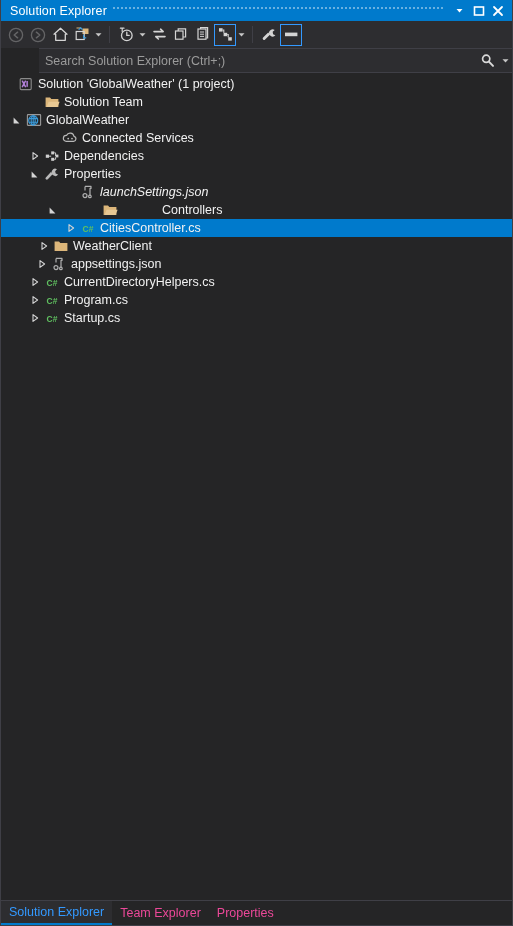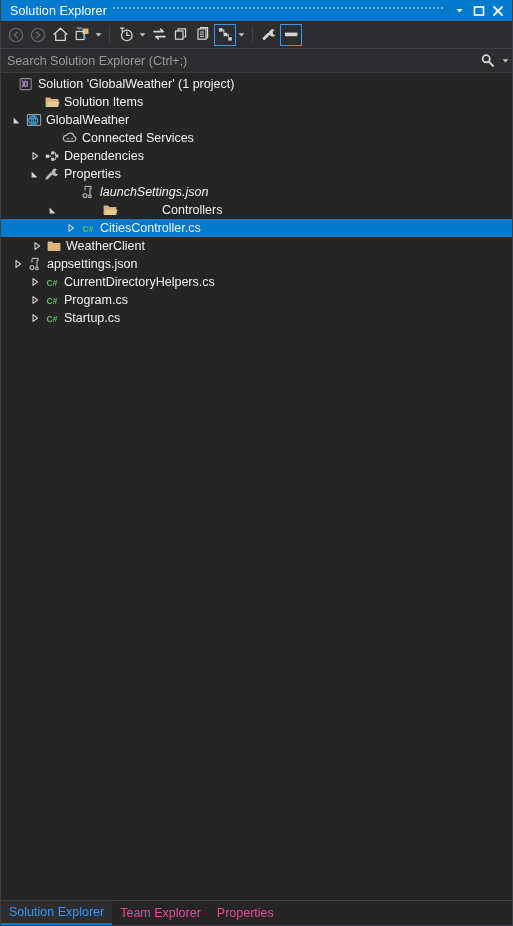--- a/index.html
+++ b/index.html
@@ -105,20 +105,21 @@
   
   .searchbar {
     height: 25px;
     background: #2d2d30;
     border-top: 1px solid #3f3f46;
     border-bottom: 1px solid #3f3f46;
     display: flex;
     align-items: center;
     flex: 0 0 auto;
     box-sizing: border-box;
+    margin-left: 38px;
   }
   .search-input {
     flex: 1 1 auto;
     background: transparent;
     border: none;
     outline: none;
     color: #9b9b9b;
     font-family: "Liberation Sans", sans-serif;
     font-size: 12.5px;
     padding-left: 6px;
@@ -361,21 +362,21 @@
         <span class="label">Solution 'GlobalWeather' (1 project)</span>
       </div>
       <div class="row" style="padding-left: 26px;">
         <div class="expander"></div>
         <div class="ricon">
           <svg width="16" height="16" viewBox="0 0 16 16">
             <path d="M1.6 3.4 h4.4 l1.3 1.5 h7.1 v8.0 h-12.8 z" fill="#dcb67a"></path>
             <path d="M2.6 13.0 l2.0 -5.2 h11.0 l-2.1 5.2 z" fill="#e8c893"></path>
           </svg>
         </div>
-        <span class="label">Solution Items</span>
+        <span class="label">Solution Team</span>
       </div>
       <div class="row" style="padding-left: 8px;">
         <div class="expander">
           <svg width="10" height="10" viewBox="0 0 10 10">
             <path d="M1.6 2.6 L7.4 8.4 L1.6 8.4 Z" fill="#d4d4d4"></path>
           </svg>
         </div>
         <div class="ricon">
           <svg width="16" height="16" viewBox="0 0 16 16">
             <rect x="1.4" y="2.6" width="13.2" height="10.8" rx="0.6" fill="none" stroke="#9a9a9a" stroke-width="1.1"></rect>
@@ -460,34 +461,34 @@
             <path d="M3.0 1.6 L7.6 5.0 L3.0 8.4 Z" fill="none" stroke="#d4d4d4" stroke-width="1.1" stroke-linejoin="round"></path>
           </svg>
         </div>
         <div class="ricon">
           <svg width="16" height="16" viewBox="0 0 16 16">
             <text x="8" y="11.6" text-anchor="middle" class="cs-text">C#</text>
           </svg>
         </div>
         <span class="label">CitiesController.cs</span>
       </div>
-      <div class="row" style="padding-left: 28px;">
+      <div class="row" style="padding-left: 35px;">
         <div class="expander">
           <svg width="10" height="10" viewBox="0 0 10 10">
             <path d="M3.0 1.6 L7.6 5.0 L3.0 8.4 Z" fill="none" stroke="#d4d4d4" stroke-width="1.1" stroke-linejoin="round"></path>
           </svg>
         </div>
         <div class="ricon">
           <svg width="16" height="16" viewBox="0 0 16 16">
             <path d="M1.6 3.4 h4.4 l1.3 1.5 h7.1 v8.0 h-12.8 z" fill="#dcb67a"></path>
           </svg>
         </div>
         <span class="label">WeatherClient</span>
       </div>
-      <div class="row" style="padding-left: 9px;">
+      <div class="row" style="padding-left: 33px;">
         <div class="expander">
           <svg width="10" height="10" viewBox="0 0 10 10">
             <path d="M3.0 1.6 L7.6 5.0 L3.0 8.4 Z" fill="none" stroke="#d4d4d4" stroke-width="1.1" stroke-linejoin="round"></path>
           </svg>
         </div>
         <div class="ricon">
           <svg width="16" height="16" viewBox="0 0 16 16">
             <path d="M5.0 2.4 h6.0 v2.0 h-1.0 v7.0" fill="none" stroke="#b0b0b0" stroke-width="1.2" stroke-linejoin="round"></path>
             <path d="M5.0 2.4 v4.2" stroke="#b0b0b0" stroke-width="1.2"></path>
             <circle cx="5.0" cy="11.6" r="2.0" fill="none" stroke="#b0b0b0" stroke-width="1.2"></circle>

